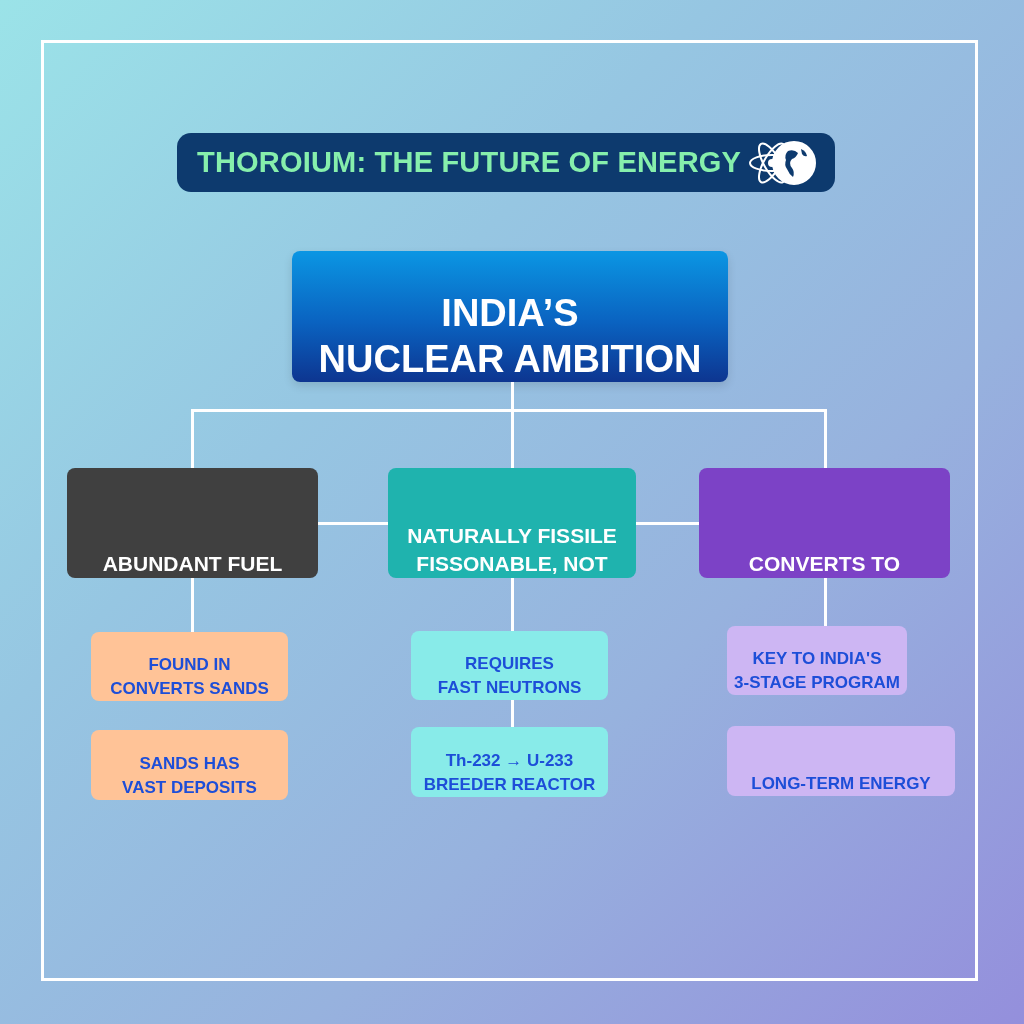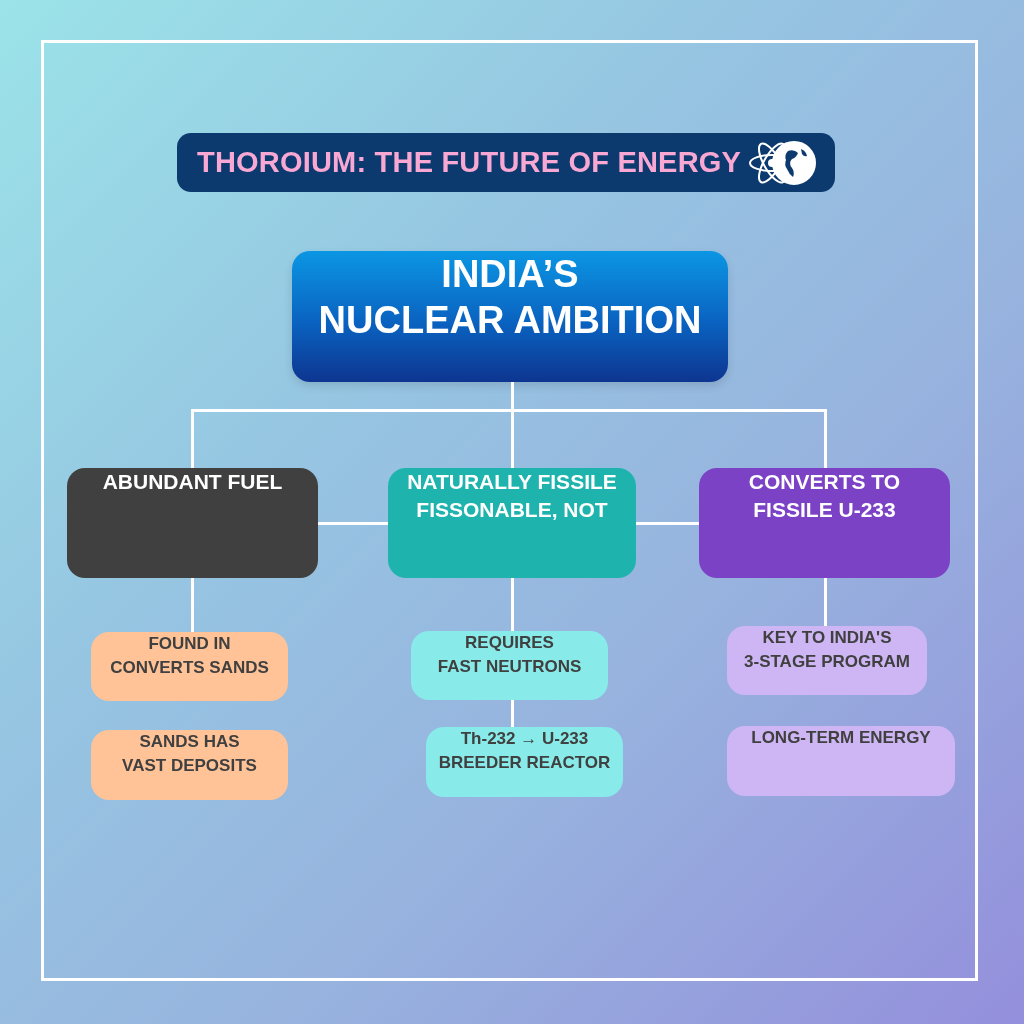--- a/index.html
+++ b/index.html
@@ -13,42 +13,42 @@
       position: absolute; left: 41px; top: 40px; width: 937px; height: 941px;
       border: 3px solid #ffffff;
     }
     .title-bar {
       position: absolute; left: 177px; top: 133px; width: 658px; height: 59px;
       background: #0d3a6e; border-radius: 14px;
       display: flex; align-items: center;
     }
     .title-text {
       position: absolute; left: 20px; top: 0; height: 59px; line-height: 59px;
-      color: #f9a8d4; font-weight: bold; font-size: 29px; letter-spacing: 0.2px;
+      color: #86efac; font-weight: bold; font-size: 29px; letter-spacing: 0.2px;
       white-space: nowrap;
     }
     .title-icon {
       position: absolute; left: 746px; top: 137px; width: 74px; height: 52px;
     }
     .root-box {
       position: absolute; left: 292px; top: 251px; width: 436px; height: 131px;
       border-radius: 22px;
       background: linear-gradient(180deg, #0b96e3 0%, #0a62c0 55%, #0d3590 100%);
       display: flex; align-items: center; justify-content: center; text-align: center;
       color: #ffffff; font-weight: bold; font-size: 38px; line-height: 46px;
       box-shadow: 0 4px 10px rgba(0,0,0,0.12);
     }
     .line { position: absolute; background: #ffffff; }
     .box {
-      position: absolute; border-radius: 18px;
-      display: flex; align-items: flex-start; justify-content: center; text-align: center;
+      position: absolute; border-radius: 8px;
+      display: flex; align-items: flex-end; justify-content: center; text-align: center;
       font-weight: bold;
     }
     .l2 { height: 110px; color: #ffffff; font-size: 21px; line-height: 28px; top: 468px; }
-    .l3 { color: #404040; font-size: 17px; line-height: 24px; }
+    .l3 { color: #1d4ed8; font-size: 17px; line-height: 24px; }
     .stack { display: flex; flex-direction: column; }
   </style>
 </head>
 <body>
 
 <div class="frame"></div>
 
 <div class="title-bar">
   <span class="title-text">THOROIUM: THE FUTURE OF ENERGY</span>
 </div>
@@ -89,21 +89,20 @@
 </div>
 <div class="box l2" style="left:388px; width:248px; background:#1fb3ae;">
   <div class="stack">
     <span>NATURALLY FISSILE</span>
     <span>FISSONABLE, NOT</span>
   </div>
 </div>
 <div class="box l2" style="left:699px; width:251px; background:#7c42c6;">
   <div class="stack">
     <span>CONVERTS TO</span>
-    <span>FISSILE U-233</span>
   </div>
 </div>
 
 <div class="box l3" style="left:91px; top:632px; width:197px; height:69px; background:#ffc397;">
   <div class="stack">
     <span>FOUND IN</span>
     <span>CONVERTS SANDS</span>
   </div>
 </div>
 <div class="box l3" style="left:91px; top:730px; width:197px; height:70px; background:#ffc397;">
@@ -112,28 +111,28 @@
     <span>VAST DEPOSITS</span>
   </div>
 </div>
 
 <div class="box l3" style="left:411px; top:631px; width:197px; height:69px; background:#88ebe9;">
   <div class="stack">
     <span>REQUIRES</span>
     <span>FAST NEUTRONS</span>
   </div>
 </div>
-<div class="box l3" style="left:411px; top:727px; width:197px; height:70px; background:#88ebe9;margin-left:15px;">
+<div class="box l3" style="left:411px; top:727px; width:197px; height:70px; background:#88ebe9;">
   <div class="stack">
     <span>Th-232 → U-233</span>
     <span>BREEDER REACTOR</span>
   </div>
 </div>
 
-<div class="box l3" style="left:727px; top:626px; width:200px; height:69px; background:#cdb6f3;">
+<div class="box l3" style="left:727px; top:626px; width:180px; height:69px; background:#cdb6f3;">
   <div class="stack">
     <span>KEY TO INDIA'S</span>
     <span>3-STAGE PROGRAM</span>
   </div>
 </div>
 <div class="box l3" style="left:727px; top:726px; width:228px; height:70px; background:#cdb6f3;">
   <div class="stack">
     <span>LONG-TERM ENERGY</span>
   </div>
 </div>

